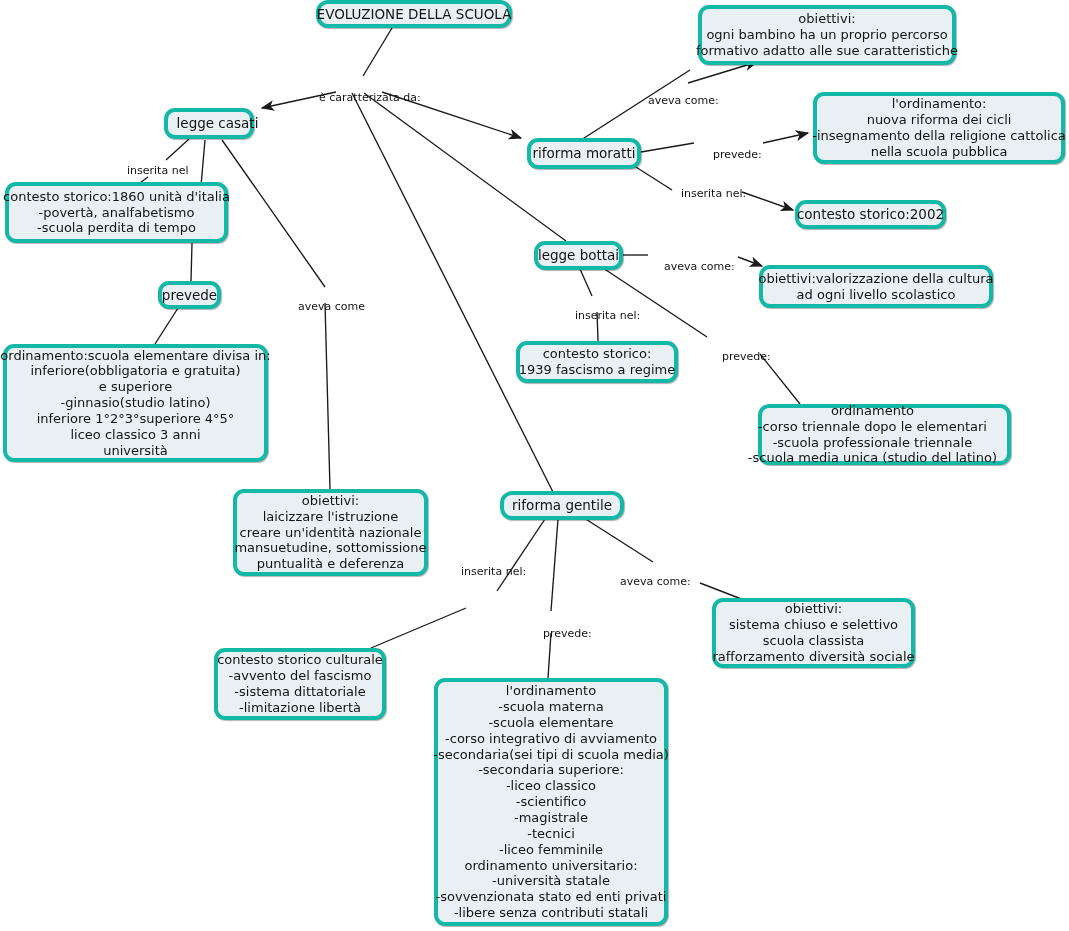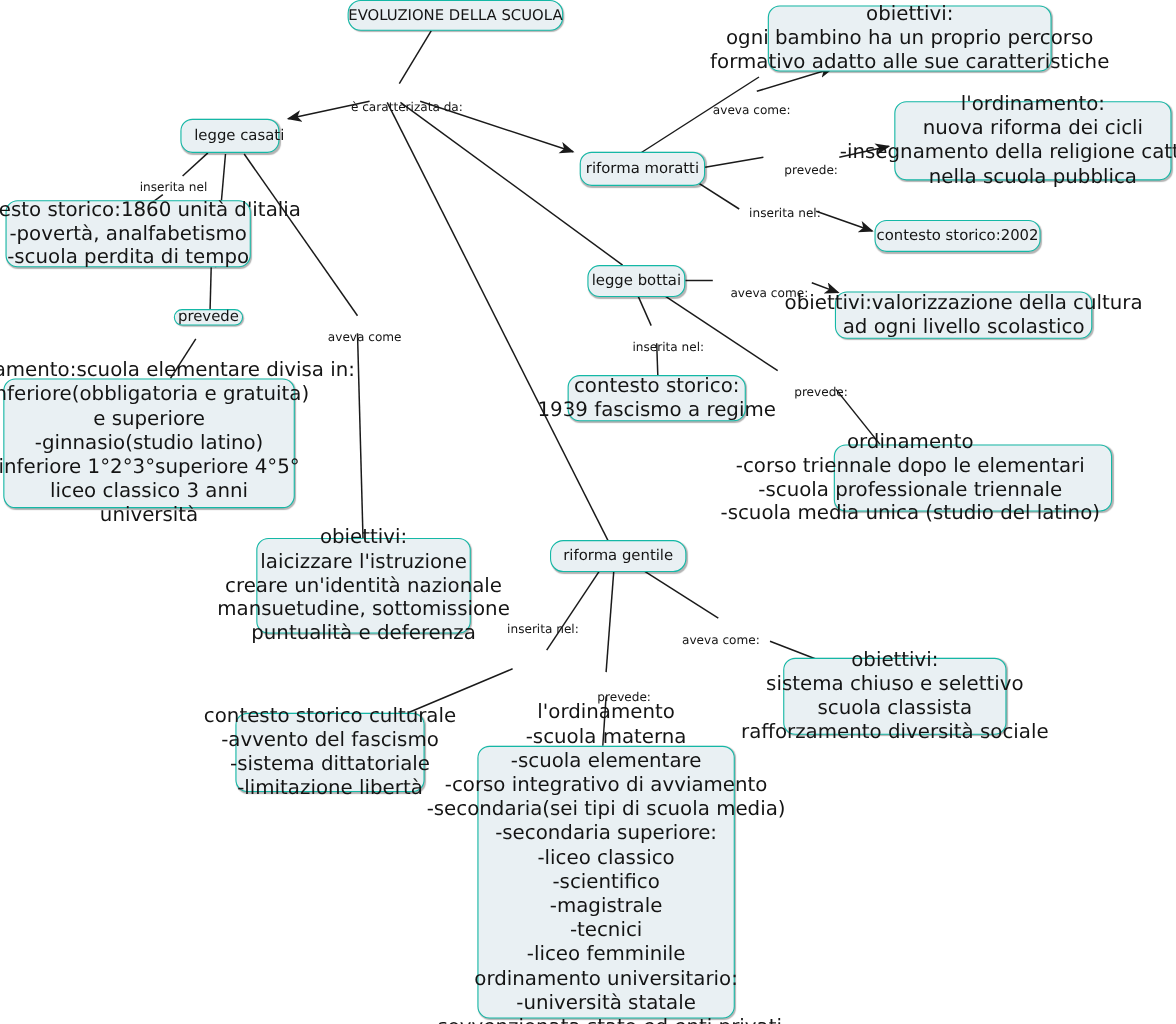--- a/index.html
+++ b/index.html
@@ -22,40 +22,40 @@
     left: 0;
     top: 0;
     width: 1069px;
     height: 931px;
     pointer-events: none;
   }
   .node {
     position: absolute;
     box-sizing: border-box;
     background: #e9f0f3;
-    border: 1px solid #14b8a6;
+    border: 4px solid #14b8a6;
     border-radius: 10px;
     color: #141414;
     text-align: center;
     line-height: 1.22;
     white-space: pre;
     display: flex;
     align-items: center;
     justify-content: center;
     box-shadow: 1px 1px 1px rgba(0,0,0,0.30);
   }
   .node.small {
     border-radius: 11px;
     padding: 3px 9px;
     font-size: 13.5px;
   }
   .node.big {
     border-radius: 11px;
     padding: 6px 10px;
-    font-size: 18px;
+    font-size: 13px;
   }
   .node.title {
     border-radius: 12px;
     font-size: 13.5px;
     padding: 3px 10px;
   }
   .edge-label {
     position: absolute;
     font-size: 11px;
     color: #141414;
@@ -141,21 +141,21 @@
   </div>
 
   <div class="node small" style="left:534px; top:241px; width:89px; height:29px;">
     <span>legge bottai</span>
   </div>
 
   <div class="node small" style="left:500px; top:491px; width:124px; height:29px;border-radius:12px;">
     <span>riforma gentile</span>
   </div>
 
-  <div class="node small" style="left:158px; top:281px; width:63px; height:15px;">
+  <div class="node small" style="left:158px; top:281px; width:63px; height:28px;">
     <span>prevede</span>
   </div>
 
   <div class="node big" style="left:5px; top:182px; width:223px; height:61px;">
     <span>contesto storico:1860 unità d'italia
 -povertà, analfabetismo
 -scuola perdita di tempo</span>
   </div>
 
   <div class="node big" style="left:3px; top:344px; width:265px; height:118px;">

